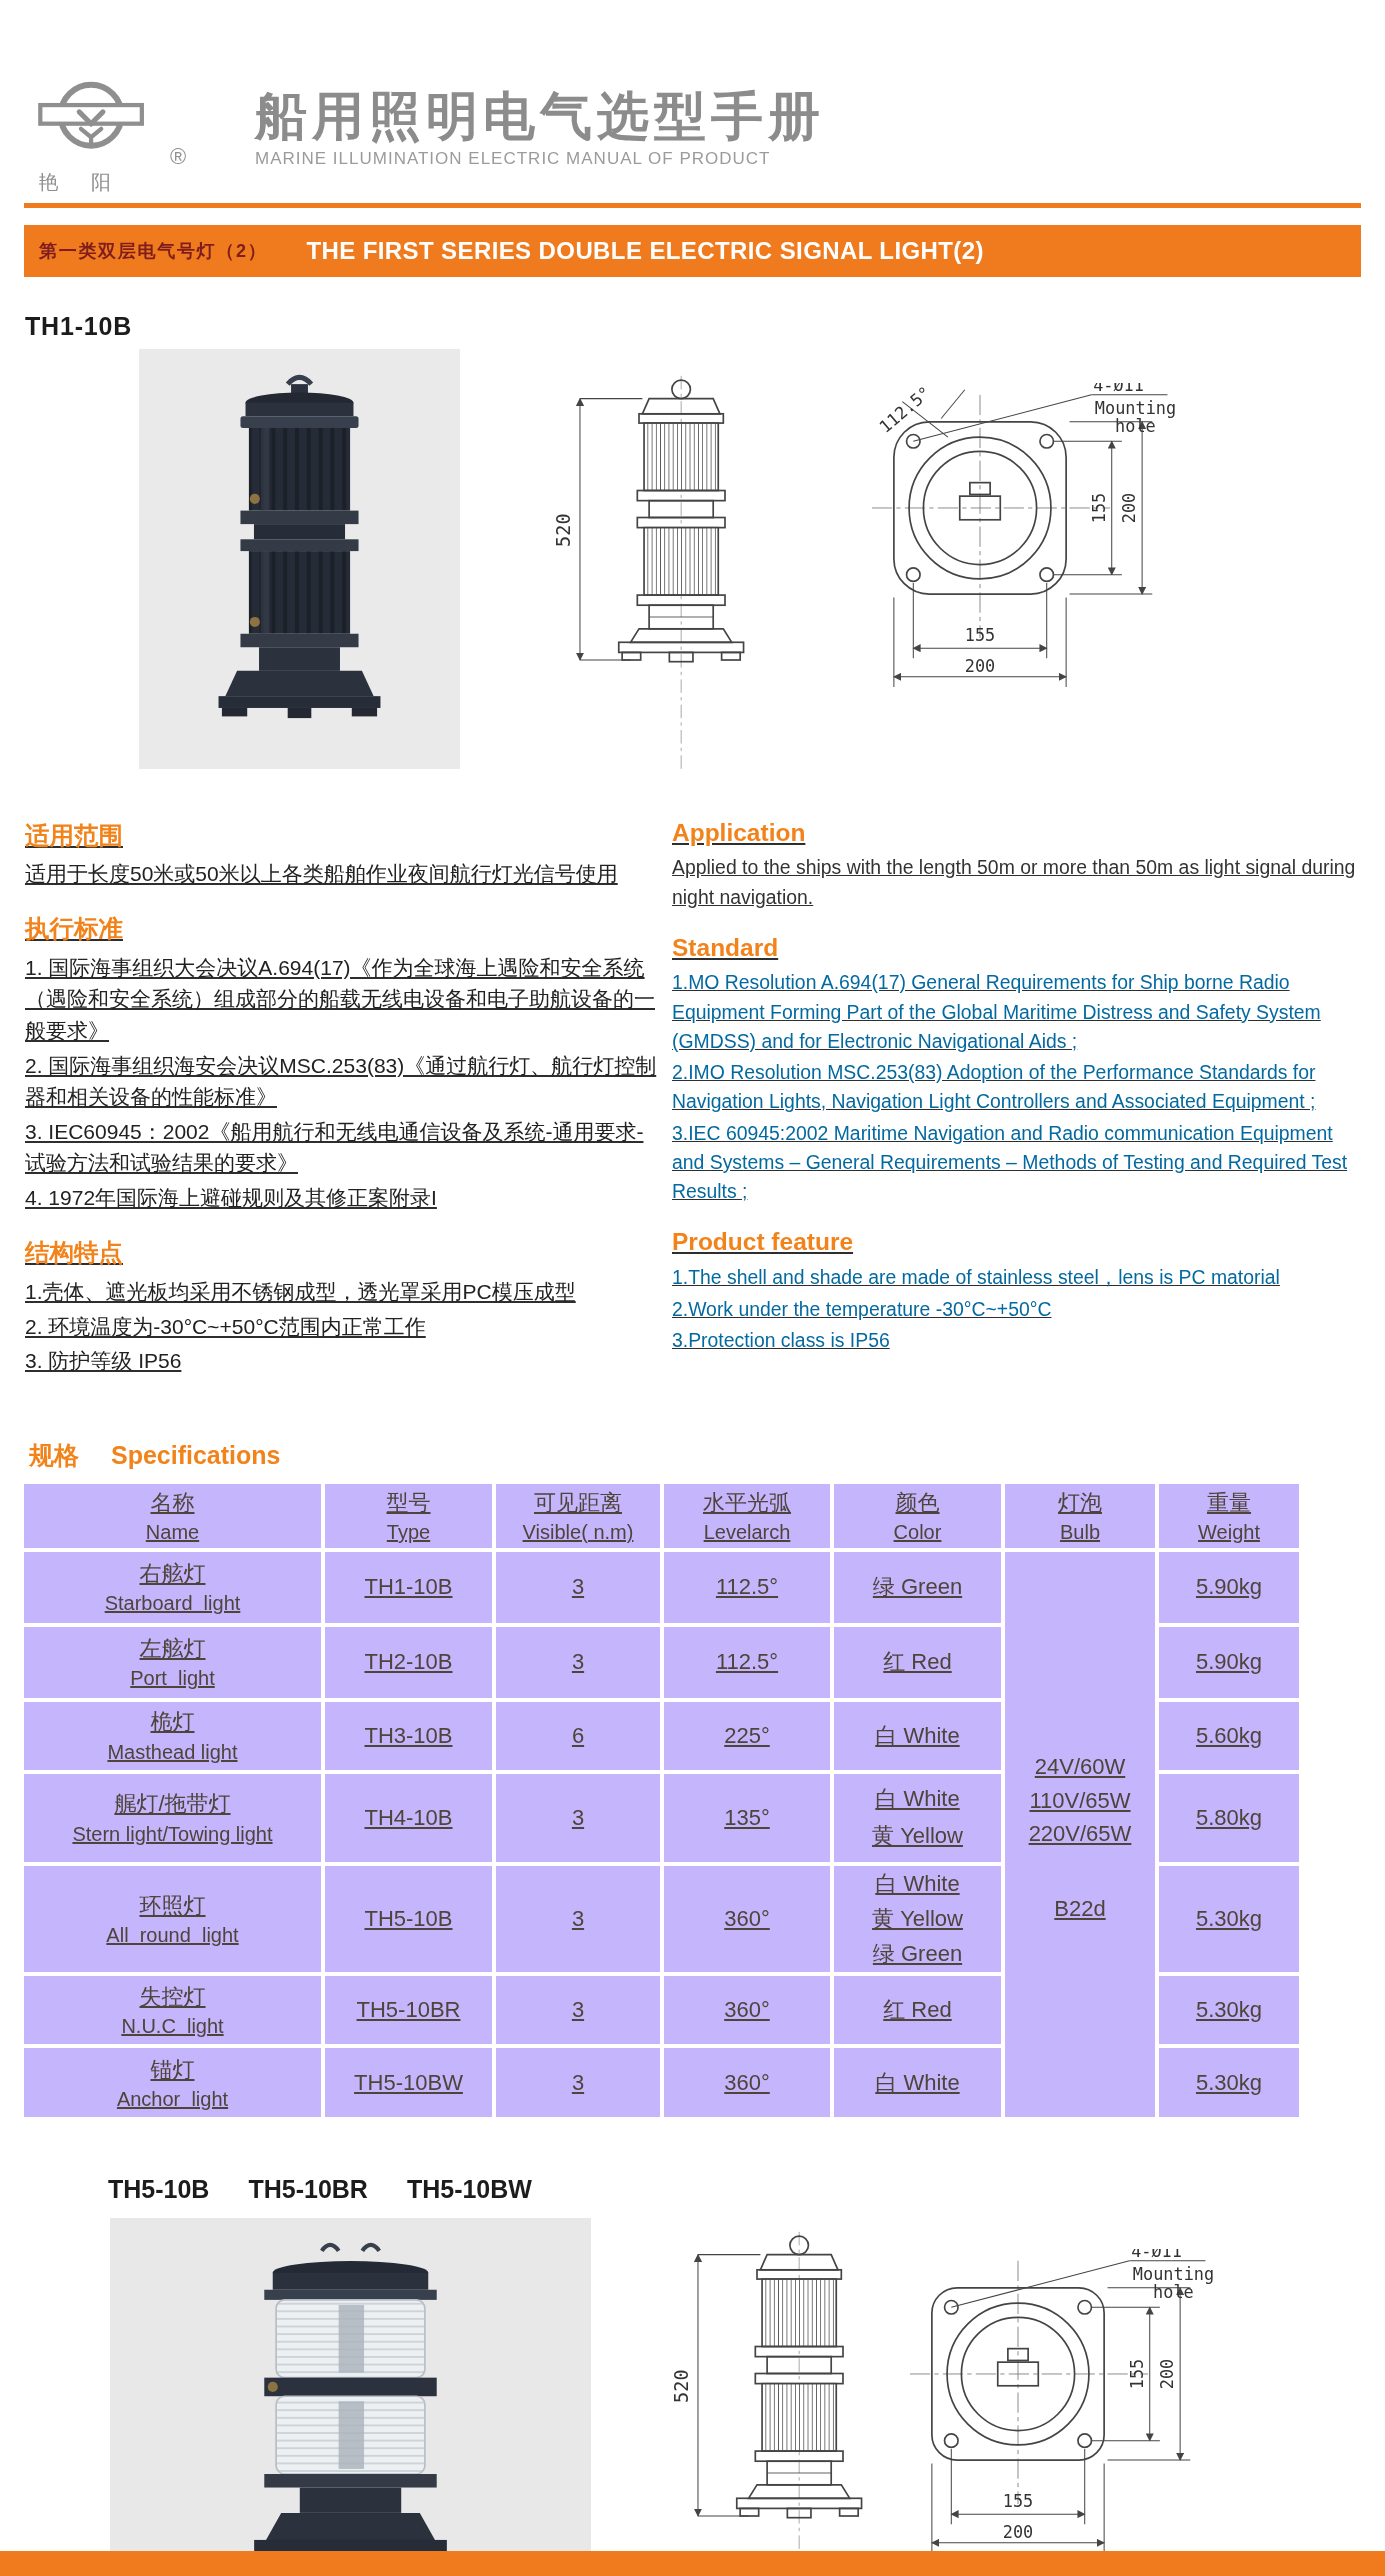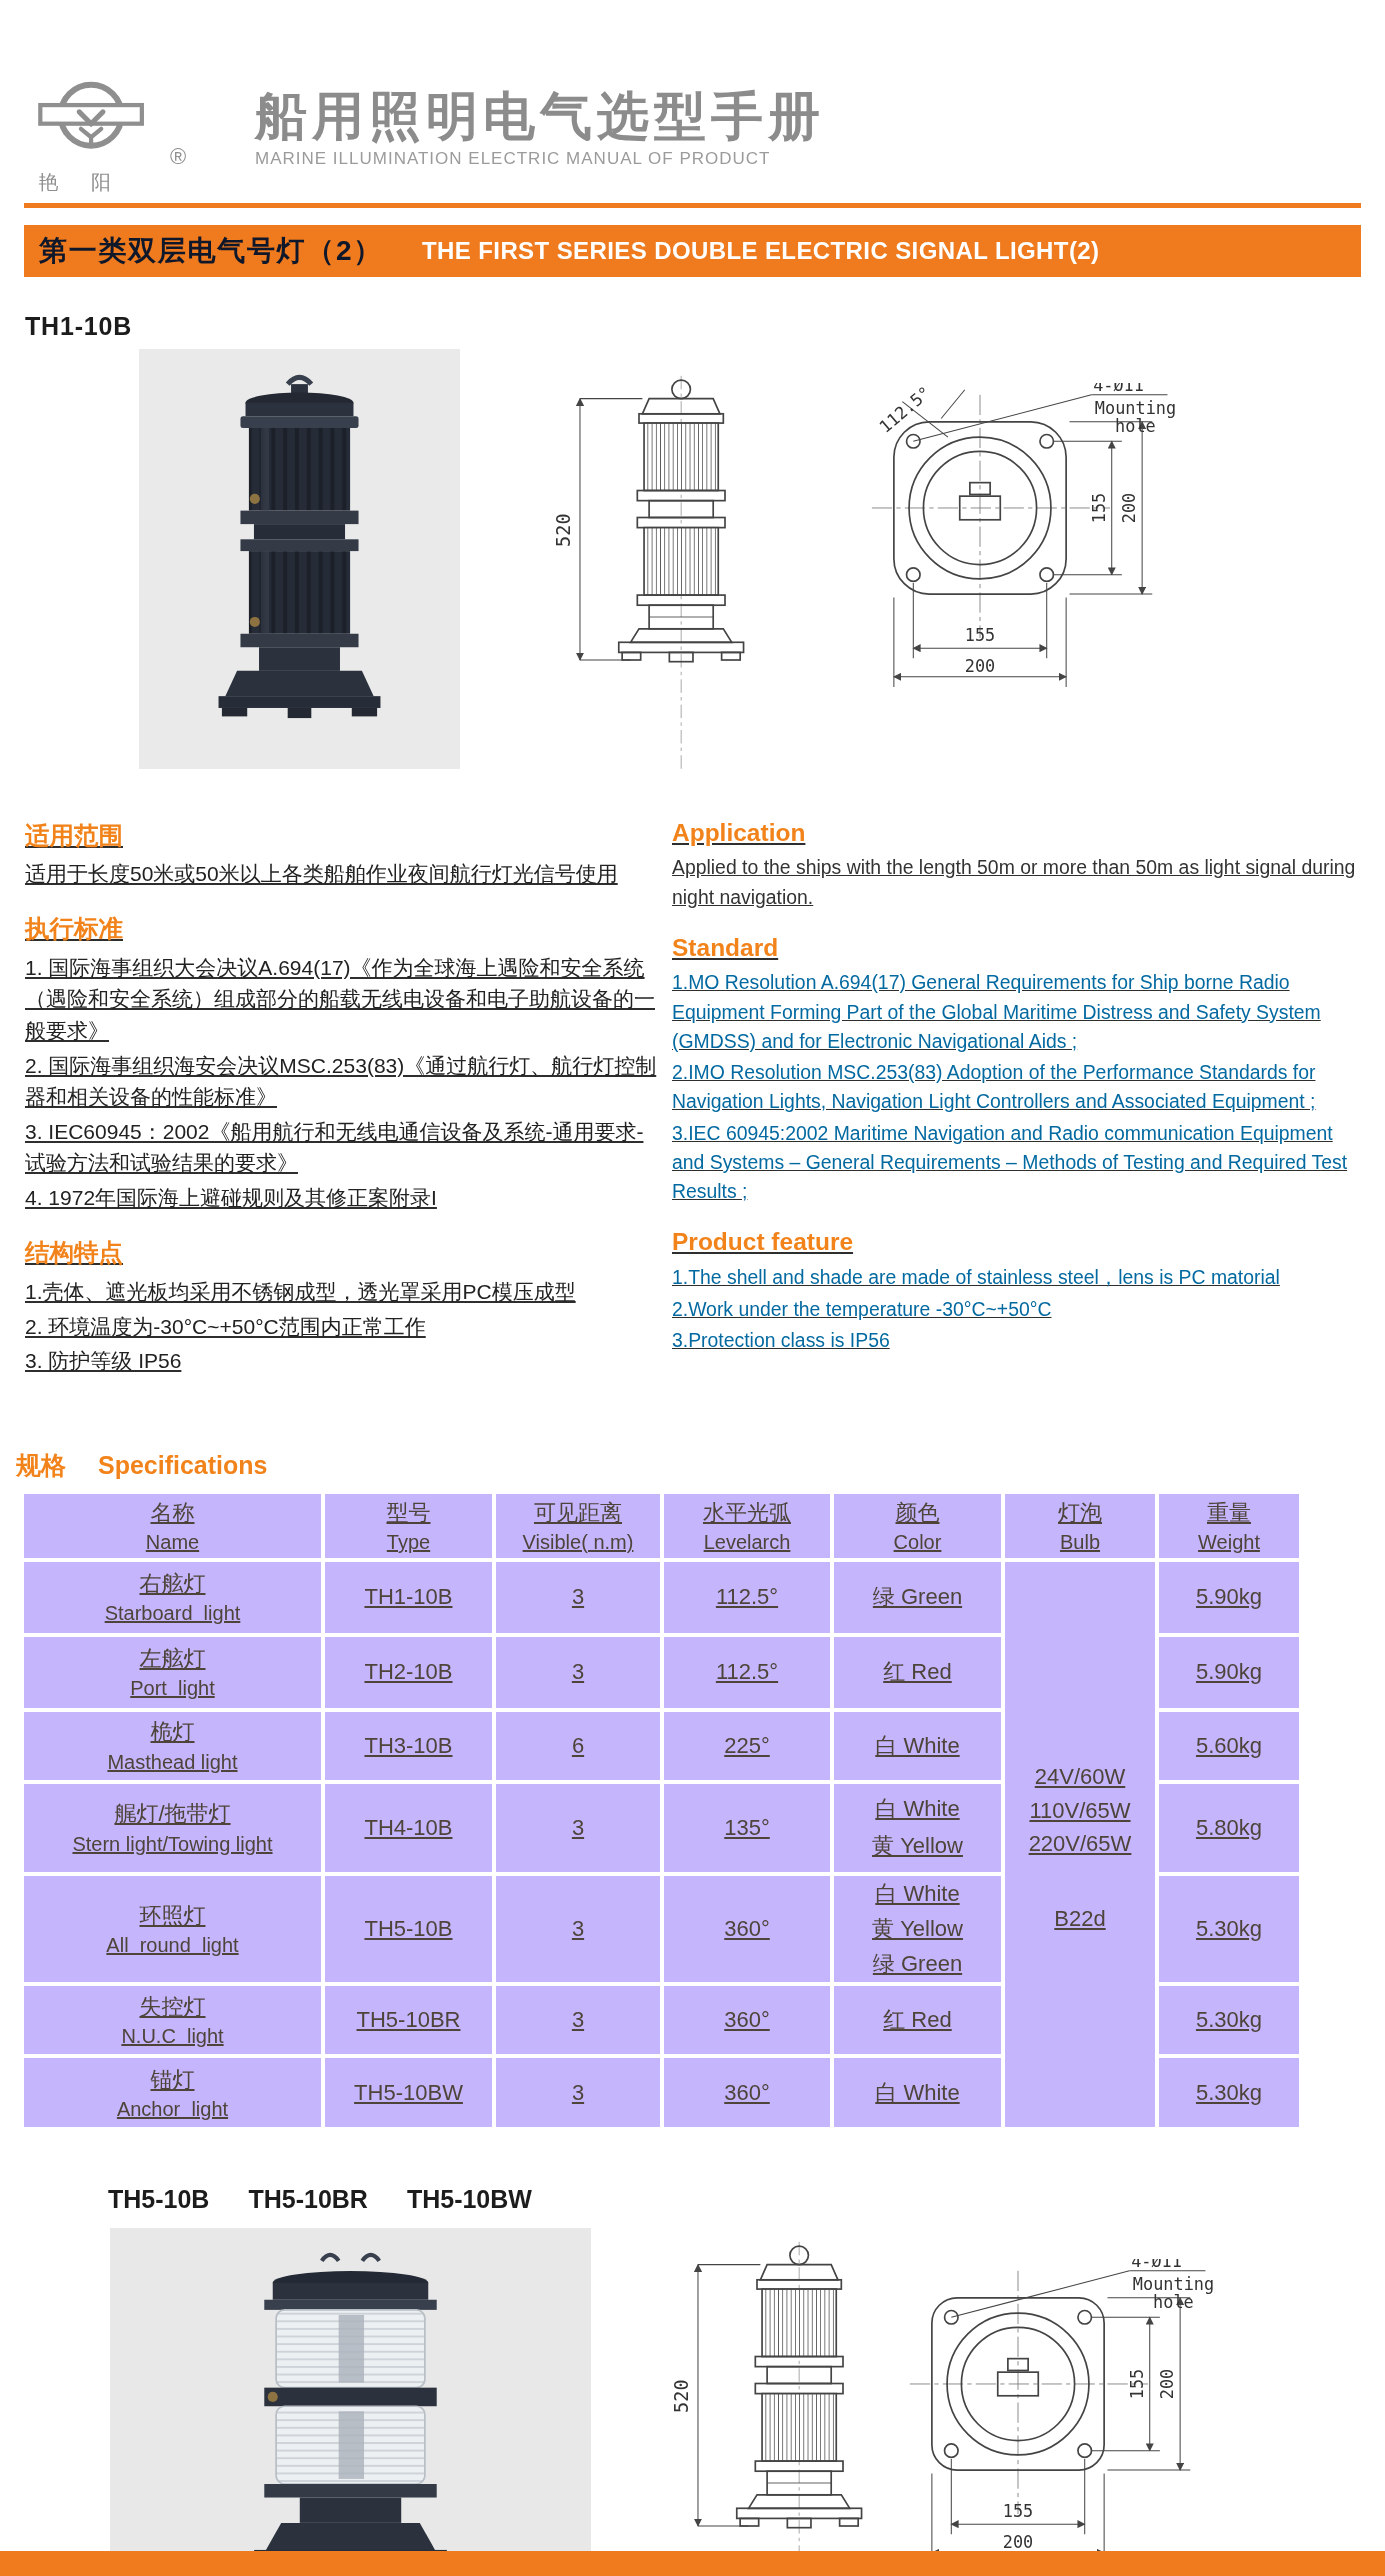--- a/index.html
+++ b/index.html
@@ -11,21 +11,21 @@
   .logo-wrap{width:176px;position:relative;color:#8f8f8f;}
   .logo-cn{font-size:20px;letter-spacing:13.5px;padding-left:13.5px;margin-top:0px;color:#8f8f8f;}
   .reg{position:absolute;left:145px;top:66px;font-size:22px;color:#8f8f8f;}
   .titles{margin-left:54px;padding-top:12px;}
   .title-cn{font-size:52px;font-weight:bold;color:#8c8c8c;letter-spacing:5px;line-height:1;}
   .title-en{font-size:17px;color:#9b9b9b;margin-top:6.8px;letter-spacing:1px;}
 
   
   .rule{height:5px;background:#EF7B1E;margin:6.8px 24px 0;}
   .banner{margin:17px 24px 0;height:52px;background:#EF7B1E;display:flex;align-items:center;padding-left:15px;}
-  .banner-cn{color:#0f172a;font-size:28px;font-weight:bold;letter-spacing:1.7px;}
+  .banner-cn{color:#7f1d1d;font-size:18px;font-weight:bold;letter-spacing:1.7px;}
   .banner-en{color:#fff;font-size:24px;font-weight:bold;margin-left:39px;letter-spacing:0.4px;}
 
   .model{margin:35px 0 0 25px;font-size:25px;font-weight:bold;color:#1c1c1c;letter-spacing:0.8px;}
   .bmodels{margin:54px 0 0 108px;display:flex;gap:39px;font-size:25px;font-weight:bold;color:#1c1c1c;}
 
   
   .figrow{position:relative;width:100%;}
   .figrow1{height:427px;margin-top:6.8px;}
   .figrow2{height:427px;margin-top:10px;}
   .abs{position:absolute;}
@@ -36,21 +36,21 @@
   .col-l{width:632px;}
   .col-r{width:689px;margin-left:15px;}
   .sec{margin-bottom:22px;text-decoration:underline;}
   .orange-h{color:#F2831B;font-size:24.5px;font-weight:bold;margin:0 0 6.8px 0;}
   .cn-body{font-size:21px;line-height:1.5;color:#222;}
   .cn-item{margin:3.4px 0;font-size:21px;line-height:1.5;color:#222;}
   .en-body{font-size:19.4px;line-height:1.5;color:#333;}
   .en-item{margin:2.5px 0;font-size:19.4px;line-height:1.5;color:#0369a1;}
 
   
-  .spec-head{padding-left:16px;margin-top:50px;font-size:25px;font-weight:bold;color:#F2831B;}
+  .spec-head{padding-left:29px;margin-top:40px;font-size:25px;font-weight:bold;color:#F2831B;}
   .spec-head .en{margin-left:25px;}
   table.spec{border-collapse:separate;border-spacing:4.2px;margin:8.4px 0 0 20px;table-layout:fixed;}
   table.spec td{background:#c4b5fd;text-align:center;vertical-align:middle;color:#4e443a;padding:3.4px;text-decoration:underline;}
   .cellcn{font-size:22px;}
   .cellen{font-size:20px;margin-top:3.4px;}
   .pre{white-space:pre-wrap;}
   .bulb-line{font-size:22px;margin:7.6px 0;}
   .bulb-cap{font-size:22px;margin-top:49px;}
 
   .footer{position:absolute;left:0;right:0;bottom:0;height:25px;background:#EF7B1E;}

